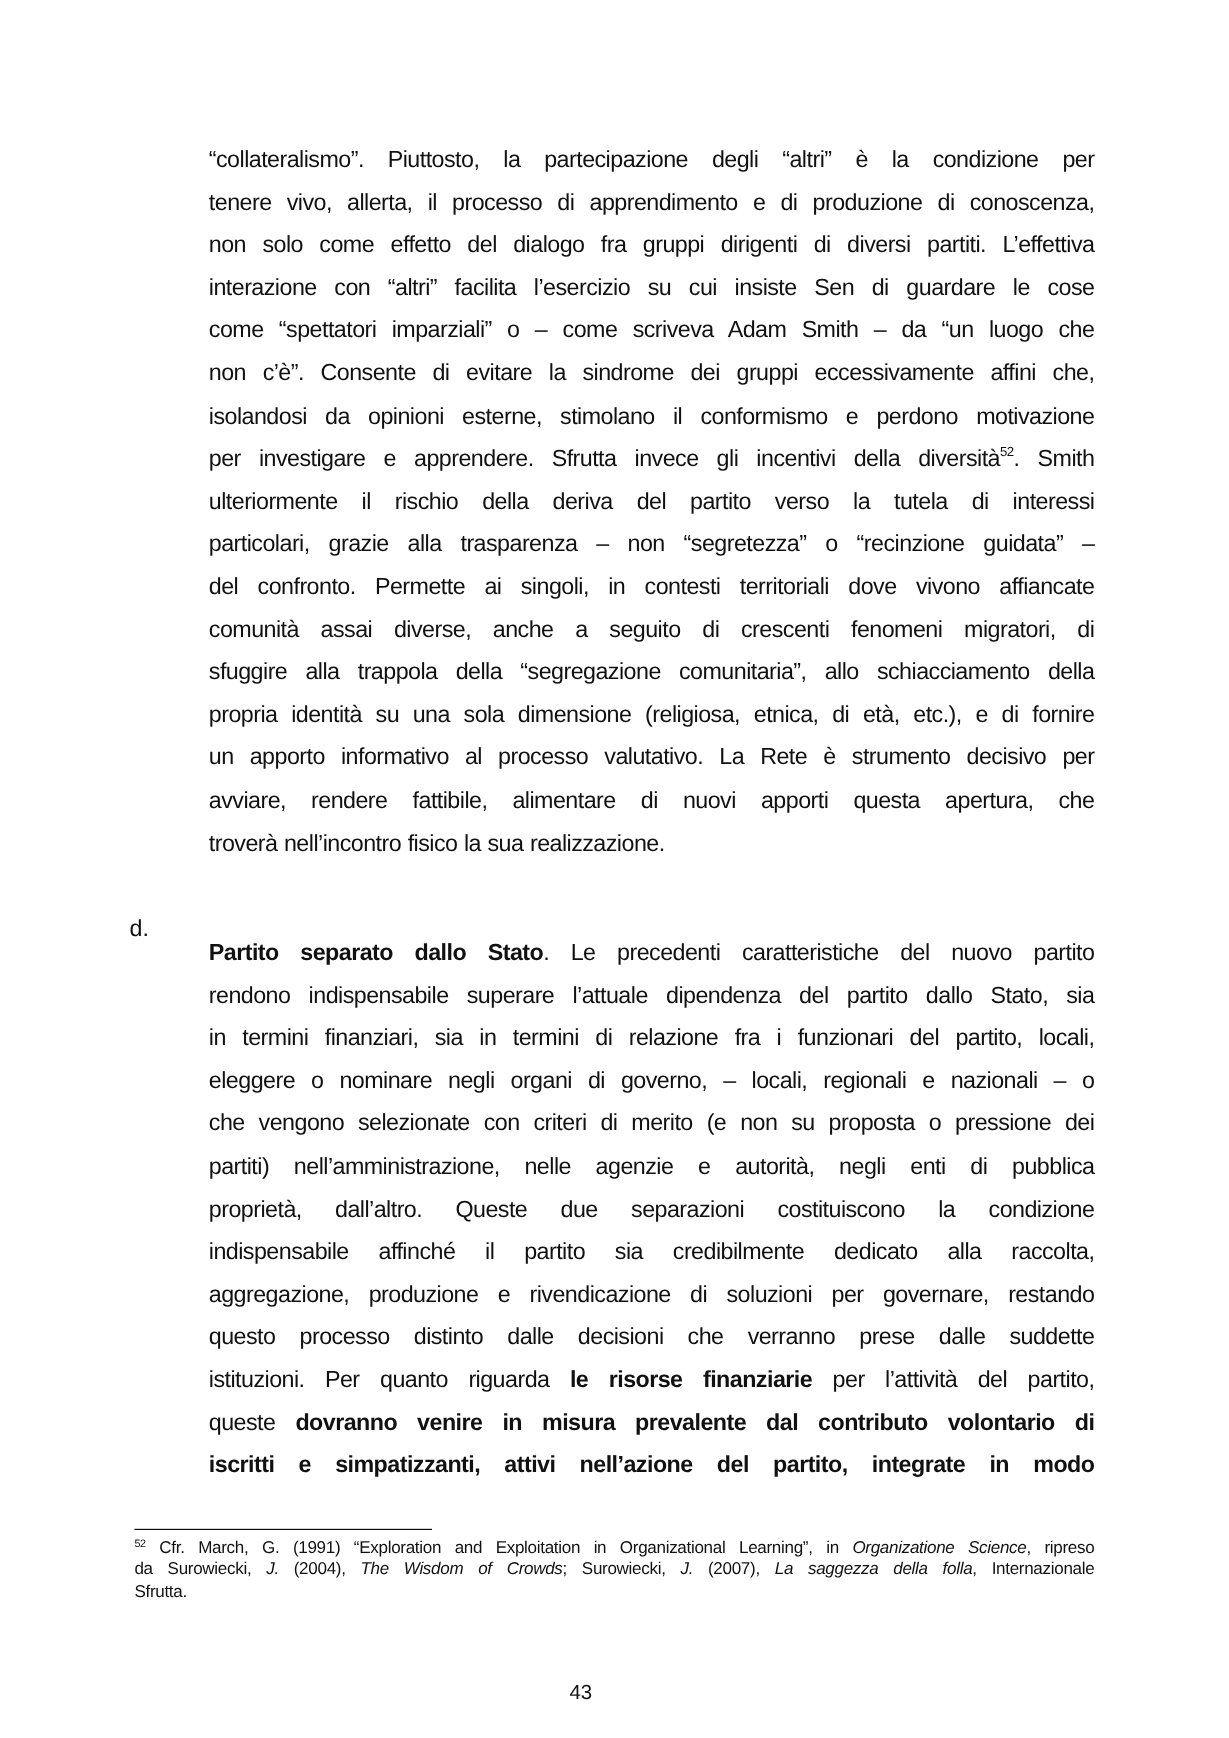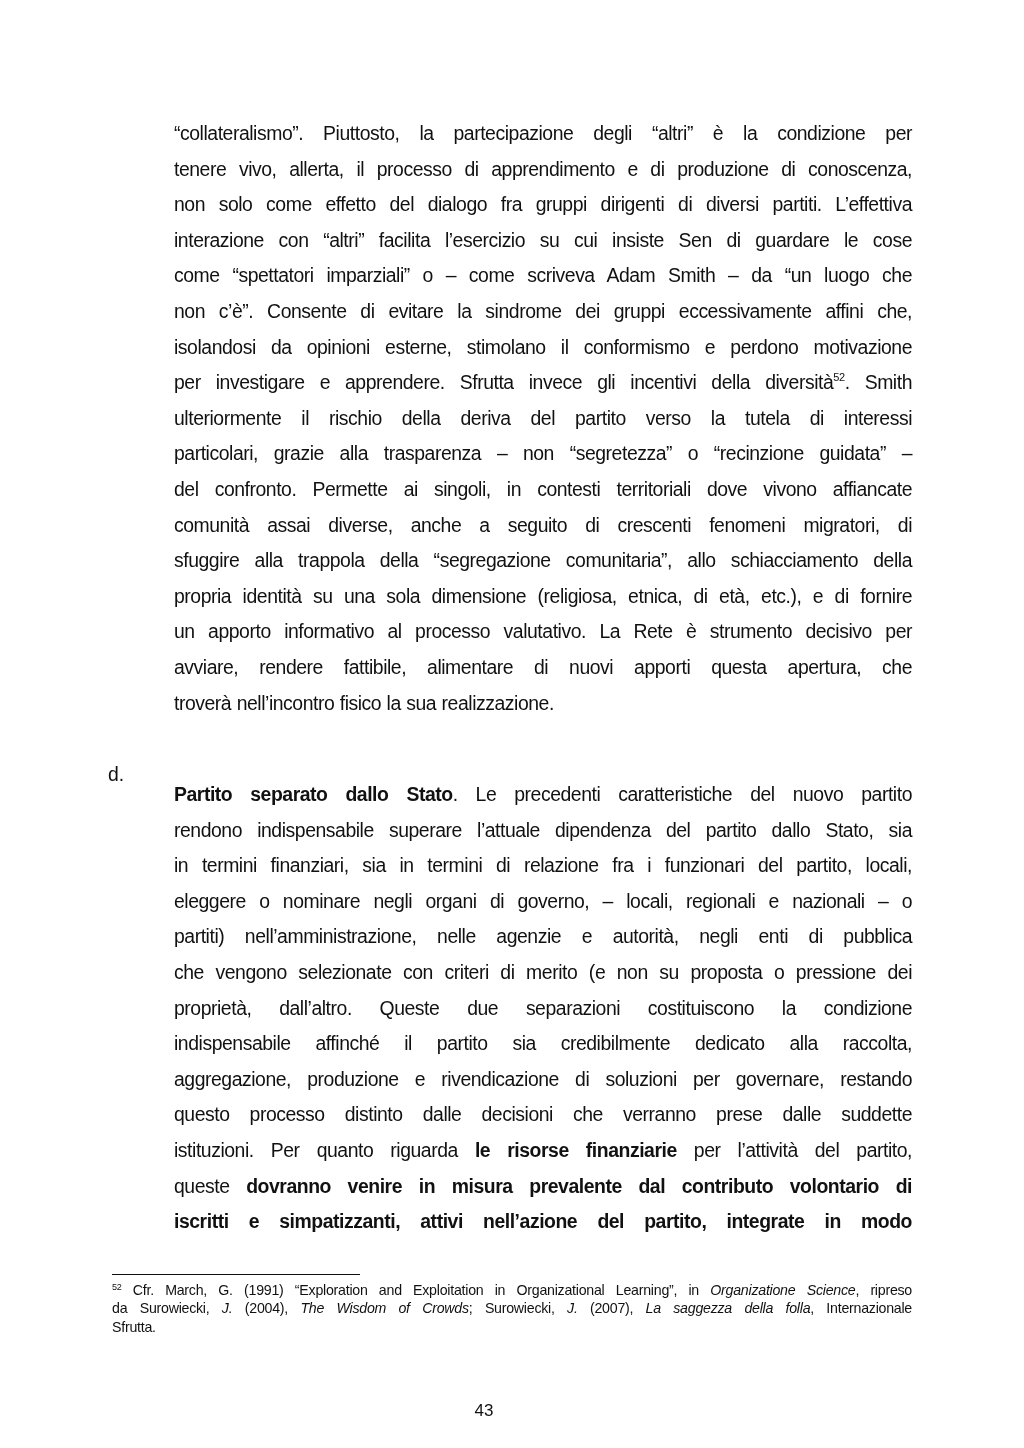--- a/index.html
+++ b/index.html
@@ -129,22 +129,22 @@
     <span class="line last"><span class="line-inner">troverà nell’incontro fisico la sua realizzazione.</span></span>
   </div>
 
   <div class="para2-marker">d.</div>
 
   <div class="body-text para2">
     <span class="line"><span class="line-inner"><b>Partito separato dallo Stato</b><span>. Le precedenti caratteristiche del nuovo partito</span></span></span>
     <span class="line"><span class="line-inner">rendono indispensabile superare l’attuale dipendenza del partito dallo Stato, sia</span></span>
     <span class="line"><span class="line-inner">in termini finanziari, sia in termini di relazione fra i funzionari del partito, locali,</span></span>
     <span class="line"><span class="line-inner">eleggere o nominare negli organi di governo, – locali, regionali e nazionali – o</span></span>
+    <span class="line"><span class="line-inner">che vengono selezionate con criteri di merito (e non su proposta o pressione dei</span></span>
     <span class="line"><span class="line-inner">partiti) nell’amministrazione, nelle agenzie e autorità, negli enti di pubblica</span></span>
-    <span class="line"><span class="line-inner">che vengono selezionate con criteri di merito (e non su proposta o pressione dei</span></span>
     <span class="line"><span class="line-inner">proprietà, dall’altro. Queste due separazioni costituiscono la condizione</span></span>
     <span class="line"><span class="line-inner">indispensabile affinché il partito sia credibilmente dedicato alla raccolta,</span></span>
     <span class="line"><span class="line-inner">aggregazione, produzione e rivendicazione di soluzioni per governare, restando</span></span>
     <span class="line"><span class="line-inner">questo processo distinto dalle decisioni che verranno prese dalle suddette</span></span>
     <span class="line"><span class="line-inner"><span>istituzioni. Per quanto riguarda </span><b>le risorse finanziarie</b><span> per l’attività del partito,</span></span></span>
     <span class="line"><span class="line-inner"><span>queste </span><b>dovranno venire in misura prevalente dal contributo volontario di</b></span></span>
     <span class="line"><span class="line-inner"><b>iscritti e simpatizzanti, attivi nell’azione del partito, integrate in modo</b></span></span>
   </div>
 
   <div class="footnote-rule"></div>

